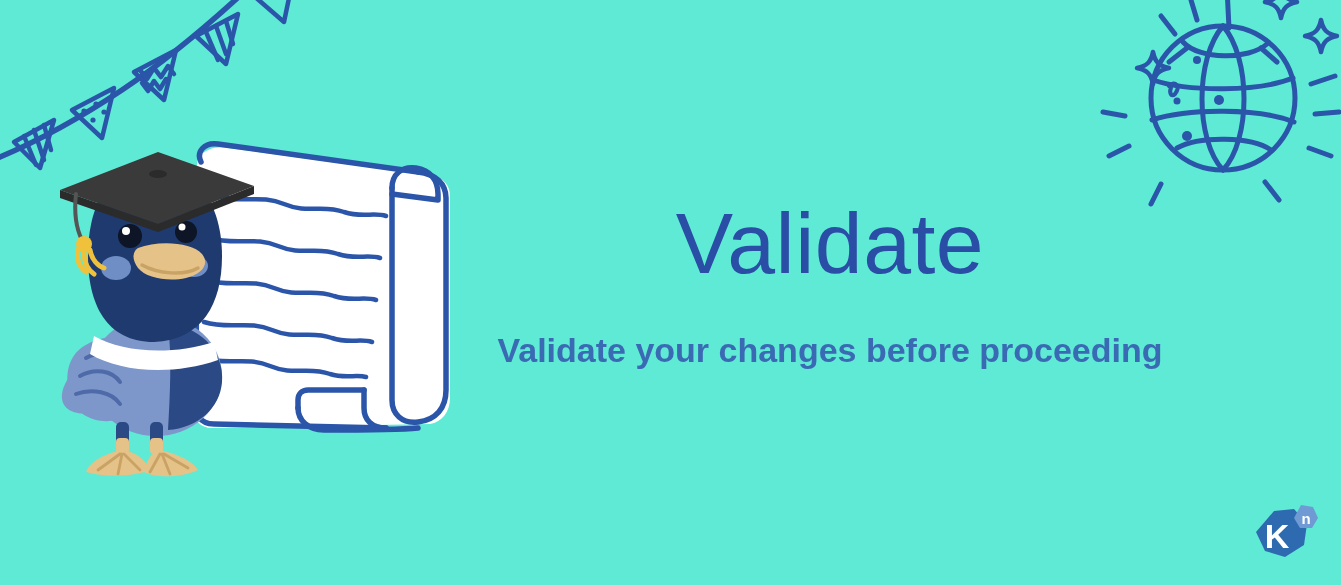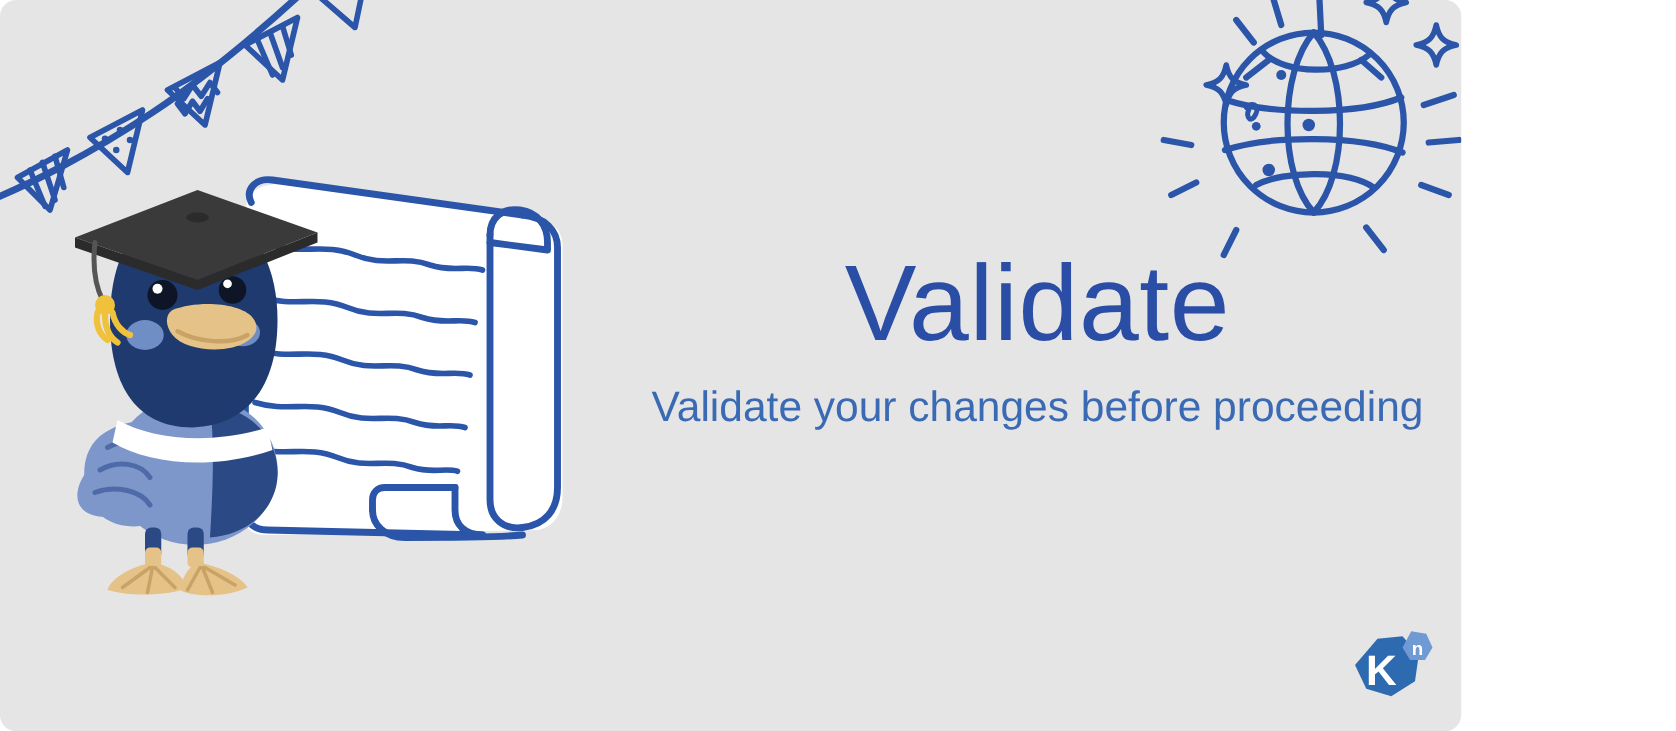--- a/index.html
+++ b/index.html
@@ -5,25 +5,24 @@
   html, body {
     margin: 0;
     padding: 0;
     background: #ffffff;
   }
   body {
     font-family: "Liberation Sans", sans-serif;
   }
   .slide {
     position: relative;
-    width: 1169px;
+    width: 1341px;
     height: 585px;
-    background: #e5e5e5;
+    background: #5eead4;
     overflow: hidden;
-    border-radius: 13px;
   }
 
   
   .bunting {
     position: absolute;
     left: -18px;
     top: -10px;
     width: 330px;
     height: 190px;
     pointer-events: none;
@@ -60,24 +59,24 @@
     font-size: 86px;
     font-weight: 400;
     letter-spacing: 0.5px;
     line-height: 1.05;
     color: #2a4da6;
     margin: 0;
   }
   .subtitle {
     font-family: "Liberation Sans", sans-serif;
     font-size: 34px;
-    font-weight: 400;
+    font-weight: 700;
     line-height: 1.2;
     color: #3b6ab4;
-    margin: 18px 0 0 0;
+    margin: 42px 0 0 0;
   }
 
   
   .logo {
     position: absolute;
     right: 20px;
     bottom: 12px;
     width: 74px;
     height: 70px;
   }

